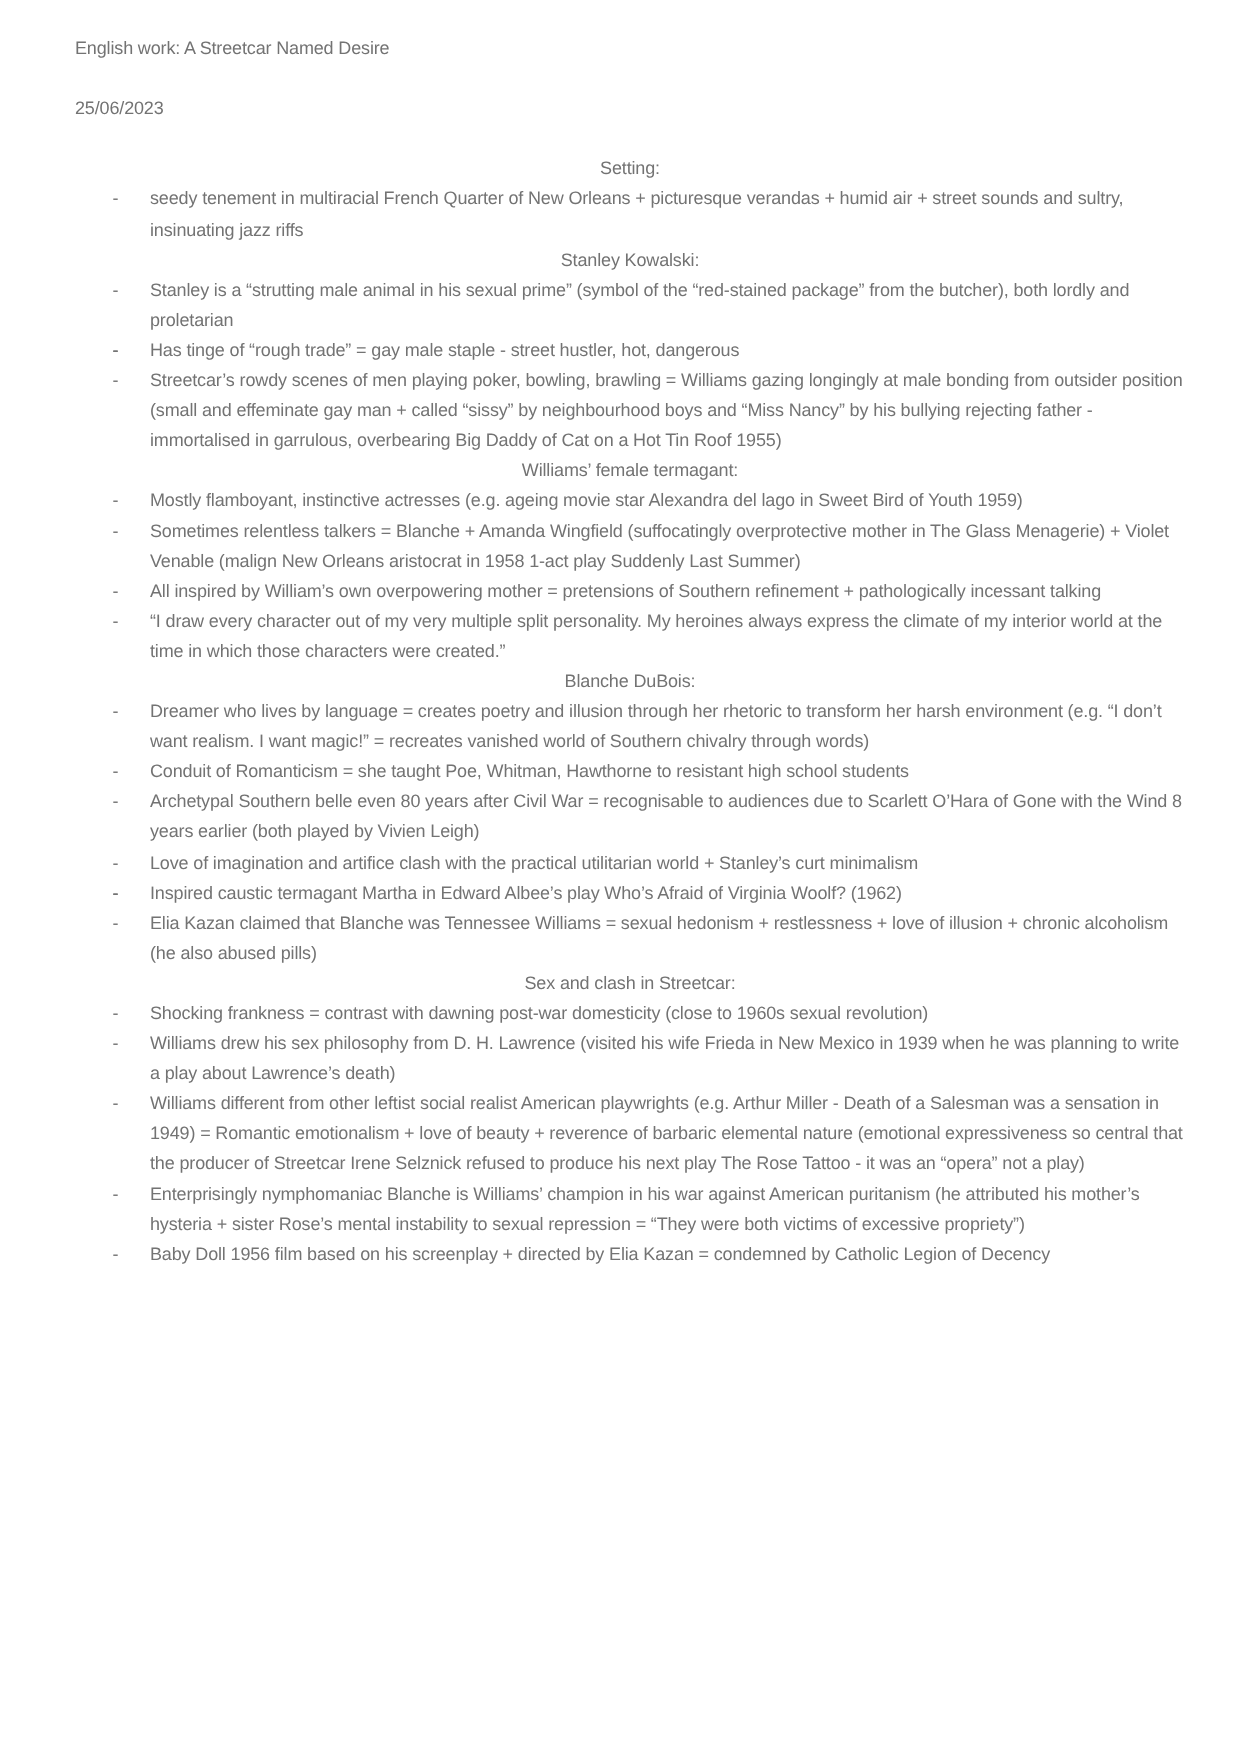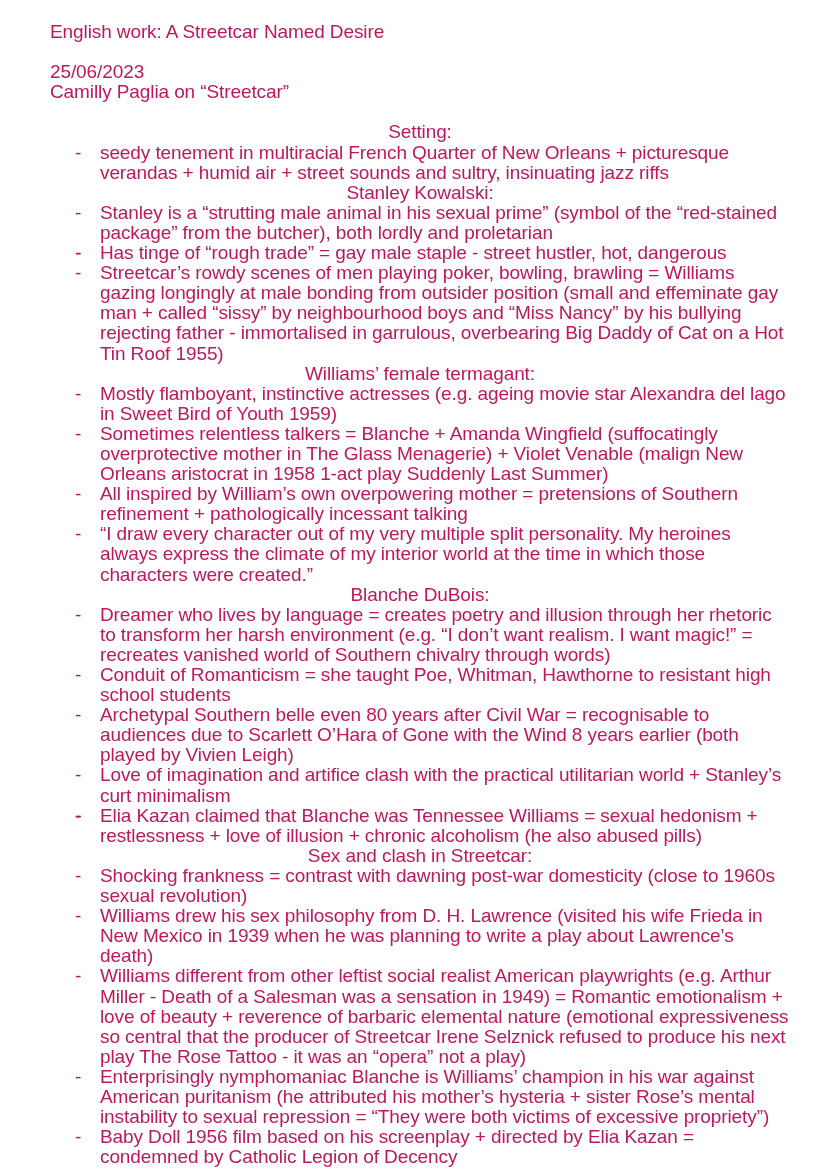--- a/index.html
+++ b/index.html
@@ -1,37 +1,36 @@
 <!DOCTYPE html>
 <html><head>
 <meta charset="utf-8">
 <style>
   html, body { margin: 0; padding: 0; background: #ffffff; }
   body { width: 828px; height: 1169px; overflow: hidden; position: relative; }
   .page {
     position: absolute; left: 50px; top: 22px; width: 740px;
     font-family: "Liberation Sans", sans-serif;
-    font-size: 19px; line-height: 20.1px; color: #be185d;
+    font-size: 12px; line-height: 20.1px; color: #737373;
     letter-spacing: -0.1px;
   }
   .line { margin: 0; }
   .blank { height: 20.1px; }
   .section-heading { margin: 0; text-align: center; }
   ul.bullets { list-style: none; margin: 0; padding: 0; }
   ul.bullets li { position: relative; padding-left: 50px; margin: 0; }
   ul.bullets li .dash { position: absolute; left: 25px; top: 0; }
 </style>
 </head>
 <body>
 
 <div class="page">
   <p class="line">English work: A Streetcar Named Desire</p>
   <div class="blank"></div>
   <p class="line">25/06/2023</p>
-  <p class="line">Camilly Paglia on “Streetcar”</p>
   <div class="blank"></div>
   <div id="sections">
       <div>
         <p class="section-heading">Setting:</p>
         <ul class="bullets">
           <li><span class="dash">-</span><span>seedy tenement in multiracial French Quarter of New Orleans + picturesque verandas + humid air + street sounds and sultry, insinuating jazz riffs</span></li>
         </ul>
       </div>
       <div>
         <p class="section-heading">Stanley Kowalski:</p>
@@ -52,21 +51,21 @@
         </ul>
       </div>
       <div>
         <p class="section-heading">Blanche DuBois:</p>
         <ul class="bullets">
           <li><span class="dash">-</span><span>Dreamer who lives by language = creates poetry and illusion through her rhetoric to transform her harsh environment (e.g. “I don’t want realism. I want magic!” = recreates vanished world of Southern chivalry through words)</span></li>
           <li><span class="dash">-</span><span>Conduit of Romanticism = she taught Poe, Whitman, Hawthorne to resistant high school students</span></li>
           <li><span class="dash">-</span><span>Archetypal Southern belle even 80 years after Civil War = recognisable to audiences due to Scarlett O’Hara of Gone with the Wind 8 years earlier (both played by Vivien Leigh)</span></li>
           <li><span class="dash">-</span><span>Love of imagination and artifice clash with the practical utilitarian world + Stanley’s curt minimalism</span></li>
           <li><span class="dash">-</span></li>
-          <li><span class="dash">-</span></li>
+          <li><span class="dash">-</span><span>Inspired caustic termagant Martha in Edward Albee’s play Who’s Afraid of Virginia Woolf? (1962)</span></li>
           <li><span class="dash">-</span><span>Elia Kazan claimed that Blanche was Tennessee Williams = sexual hedonism + restlessness + love of illusion + chronic alcoholism (he also abused pills)</span></li>
         </ul>
       </div>
       <div>
         <p class="section-heading">Sex and clash in Streetcar:</p>
         <ul class="bullets">
           <li><span class="dash">-</span><span>Shocking frankness = contrast with dawning post-war domesticity (close to 1960s sexual revolution)</span></li>
           <li><span class="dash">-</span><span>Williams drew his sex philosophy from D. H. Lawrence (visited his wife Frieda in New Mexico in 1939 when he was planning to write a play about Lawrence’s death)</span></li>
           <li><span class="dash">-</span><span>Williams different from other leftist social realist American playwrights (e.g. Arthur Miller - Death of a Salesman was a sensation in 1949) = Romantic emotionalism  + love of beauty + reverence of barbaric elemental nature (emotional expressiveness so central that the producer of Streetcar Irene Selznick refused to produce his next play The Rose Tattoo - it was an “opera” not a play)</span></li>
           <li><span class="dash">-</span><span>Enterprisingly nymphomaniac Blanche is Williams’ champion in his war against American puritanism (he attributed his mother’s hysteria + sister Rose’s mental instability to sexual repression = “They were both victims of excessive propriety”)</span></li>

